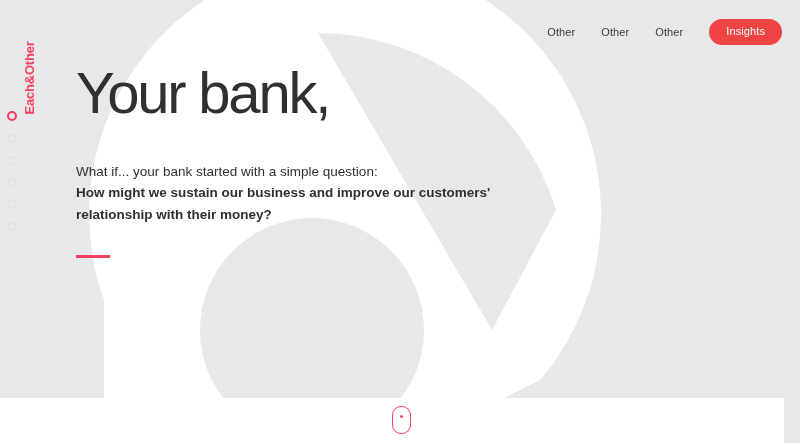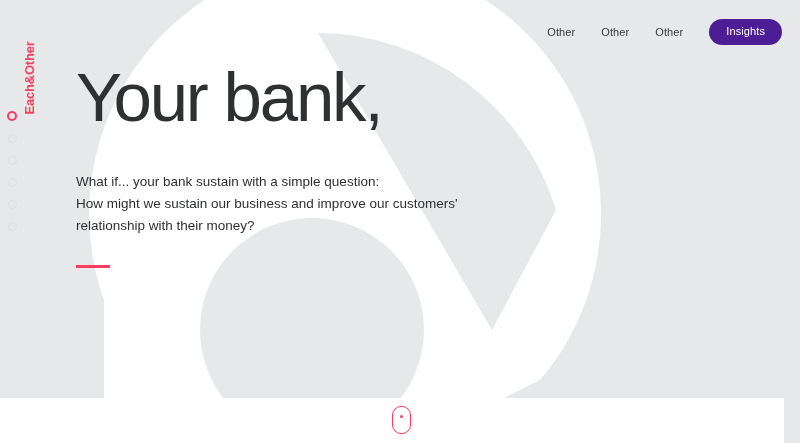--- a/index.html
+++ b/index.html
@@ -91,21 +91,21 @@
   }
   .nav-link {
     font-size: 11px;
     color: #3b3b3d;
     letter-spacing: 0.1px;
     text-decoration: none;
     cursor: pointer;
     white-space: nowrap;
   }
   #nav-cta {
-    background: #4c1d95;
+    background: #ef4444;
     color: #ffffff;
     font-size: 11px;
     padding: 7px 17px 8px;
     border-radius: 20px;
     border: none;
     cursor: pointer;
     letter-spacing: 0.1px;
     font-family: inherit;
     line-height: 1;
   }
@@ -114,42 +114,42 @@
   #hero {
     position: absolute;
     left: 76px;
     top: 66px;
     width: 640px;
     z-index: 5;
   }
   #hero-headline {
     margin: 0;
     color: #2f3032;
-    font-size: 69px;
+    font-size: 58px;
     line-height: 0.94;
     font-weight: 400;
     letter-spacing: -2.2px;
     white-space: nowrap;
   }
   #hero-headline .hl-line { display: block; }
 
   #hero-copy {
     margin: 0;
     padding-top: 40px;
     color: #2f3032;
     font-size: 13.5px;
     line-height: 1.62;
   }
   #hero-copy .copy-lead {
     display: block;
     font-weight: 400;
   }
   #hero-copy .copy-question {
     display: block;
-    font-weight: 400;
+    font-weight: 700;
     max-width: 452px;
   }
   #hero-rule {
     margin-top: 29px;
     width: 34px;
     height: 3px;
     background: #fa3e5d;
   }
 
   
@@ -214,21 +214,21 @@
     <a class="nav-link" href="#">Other</a>
     <a class="nav-link" href="#">Other</a>
     <button id="nav-cta">Insights</button>
   </nav>
 
   <div id="hero">
     <h1 id="hero-headline">
       <span class="hl-line">Your bank,</span>
     </h1>
     <p id="hero-copy">
-      <span class="copy-lead">What if... your bank sustain with a simple question:</span>
+      <span class="copy-lead">What if... your bank started with a simple question:</span>
       <span class="copy-question">How might we sustain our business and improve our customers' relationship with their money?</span>
     </p>
     <div id="hero-rule"></div>
   </div>
 
   <div id="scroll-hint">
     <span id="scroll-hint-dot"></span>
   </div>
 
 </div>

